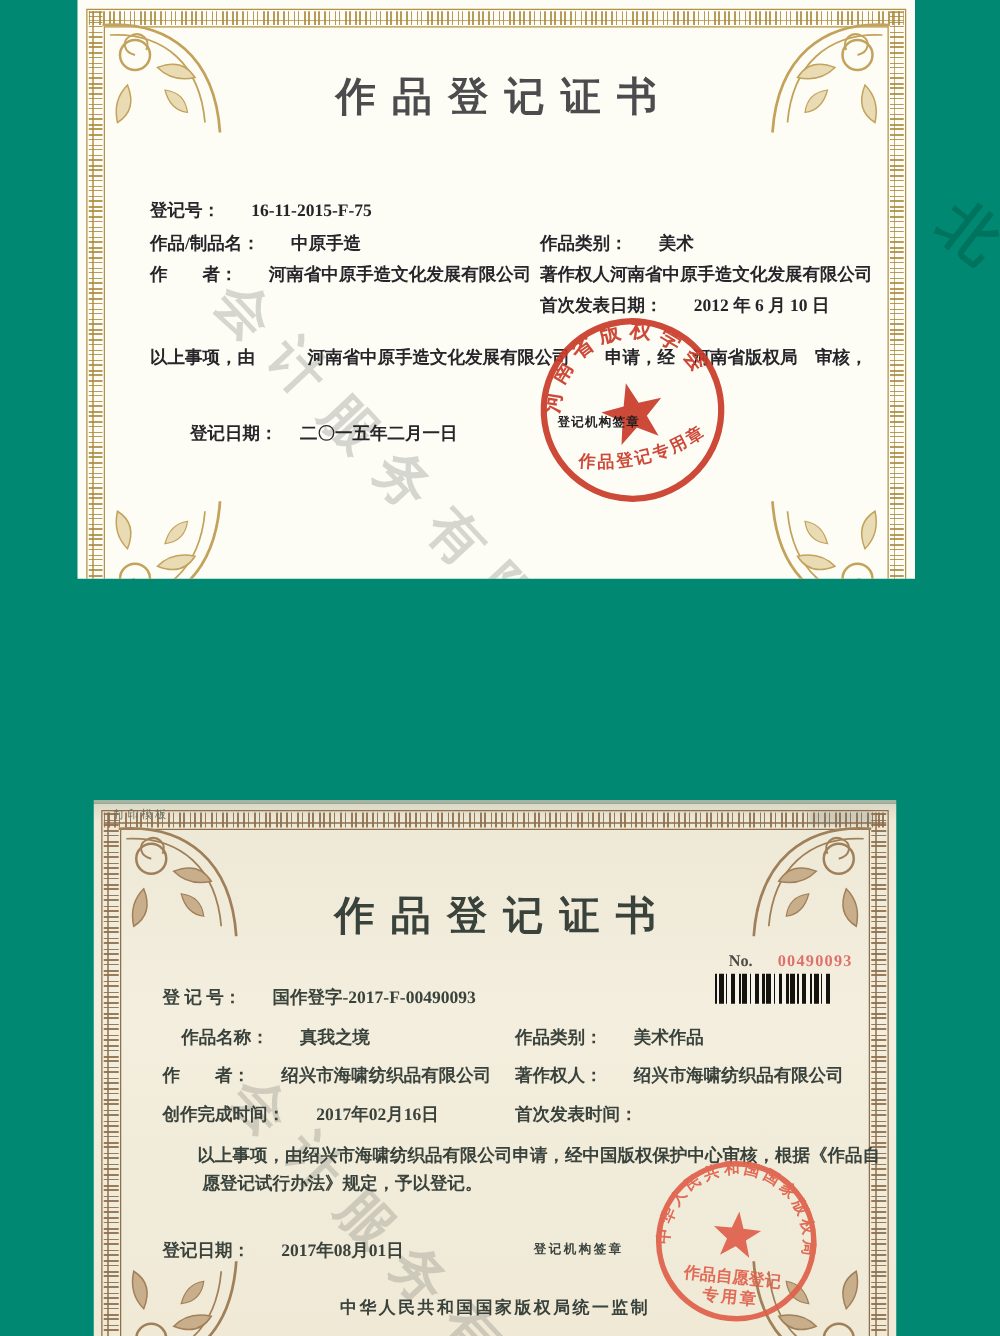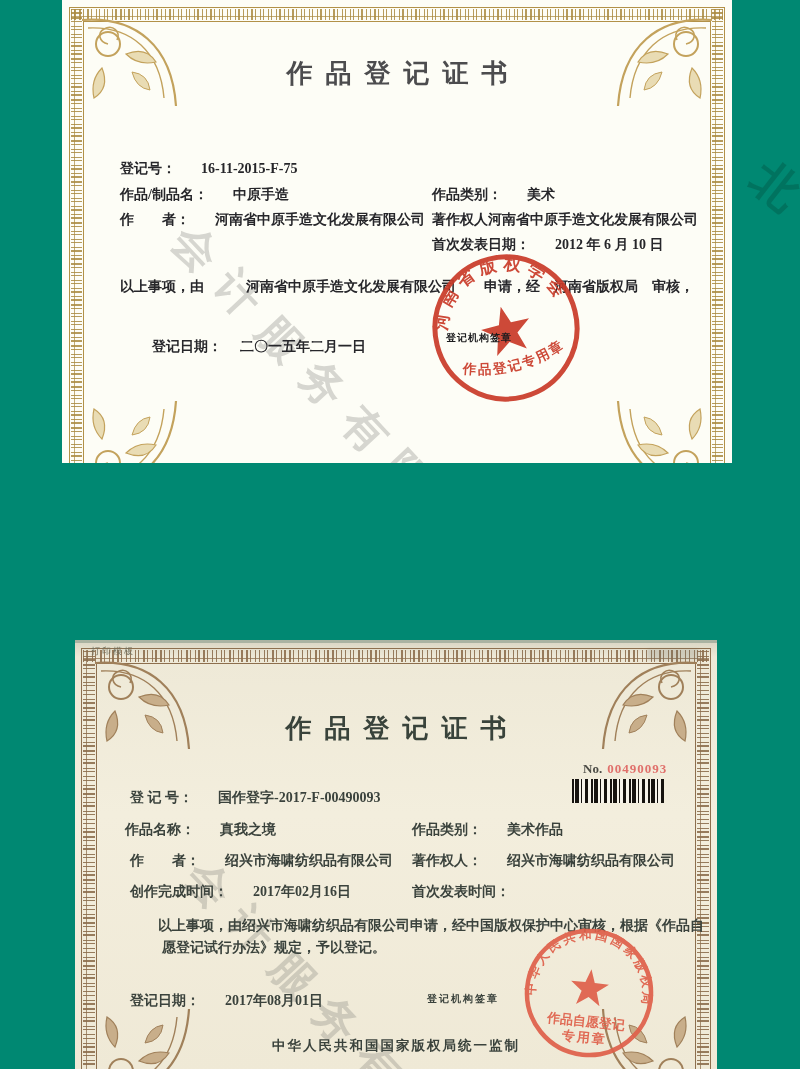--- a/index.html
+++ b/index.html
@@ -51,41 +51,41 @@
   .corner{position:absolute;width:108px;height:108px;}
   .corner.tl{left:12px;top:14px;}
   .corner.tr{right:12px;top:14px;transform:scaleX(-1);}
   .corner.bl{left:12px;top:385px;transform:scaleY(-1);}
   .corner.br{right:12px;top:385px;transform:scale(-1,-1);}
   .cert2 .corner.bl{top:350px;}
   .cert2 .corner.br{top:350px;}
   
   .title{
     position:absolute;left:0;right:0;text-align:center;
-    font-weight:bold;font-size:26px;letter-spacing:13px;text-indent:13px;
+    font-weight:bold;font-size:32px;letter-spacing:13px;text-indent:13px;
   }
   .cert1 .title{top:56px;color:#4c4c4e;}
   .cert2 .title{top:68px;color:#39433b;}
   .row{position:absolute;font-size:14px;font-weight:bold;white-space:nowrap;}
   .row .val{margin-left:25px;font-weight:bold;}
   .stmt{position:absolute;font-size:14px;font-weight:bold;line-height:22px;white-space:nowrap;}
   .wm{
     position:absolute;font-size:44px;font-weight:bold;letter-spacing:18px;
     color:rgba(125,125,118,.30);transform:rotate(47deg);transform-origin:0 0;
     white-space:nowrap;pointer-events:none;
   }
   .bg-mark{
     position:absolute;left:752px;top:155px;font-size:46px;font-weight:bold;
     color:rgba(0,98,80,.55);transform:rotate(38deg);
   }
   .corner-note{position:absolute;left:16px;top:2px;font-size:9px;color:#70705f;letter-spacing:2px;}
   .faint-mark{position:absolute;left:572px;top:6px;width:52px;height:11px;
     background:rgba(110,110,100,.22);filter:blur(1.5px);border-radius:2px;}
   .serial{position:absolute;left:508px;top:118px;font-size:13px;font-weight:bold;color:#4c4c46;}
-  .serial .num{color:#e0706b;margin-left:5px;letter-spacing:1px;}
+  .serial .num{color:#e0706b;margin-left:20px;letter-spacing:1px;}
   .barcode{
     position:absolute;left:497px;top:136px;width:92px;height:24px;background-color:#f6f3ea;
     background-image:repeating-linear-gradient(90deg,#16130f 0 2px,transparent 2px 3px,#16130f 3px 7px,transparent 7px 9px,#16130f 9px 10px,transparent 10px 13px,#16130f 13px 16px,transparent 16px 19px);
   }
   .stamp{position:absolute;opacity:.92;}
   .stamp1{left:366px;top:250px;width:156px;height:156px;transform:rotate(-14deg);}
   .stamp2{left:446px;top:282px;width:136px;height:136px;transform:rotate(6deg);}
   .seal-caption{position:absolute;font-size:10px;font-weight:bold;z-index:5;}
   .cert1 .seal-caption{left:384px;top:331px;color:#1c1c1e;letter-spacing:1px;}
   .cert2 .seal-caption{left:352px;top:349px;color:#3a423c;letter-spacing:2px;}
@@ -218,21 +218,21 @@
   <div class="title">作品登记证书</div>
 
   <div class="serial">
     <span>No.</span><span class="num">00490093</span>
   </div>
   <div class="barcode"></div>
 
   <div class="row" style="left:55px;top:146px;text-align:center;">
     <span>登 记 号：</span><span class="val">国作登字-2017-F-00490093</span>
   </div>
-  <div class="row" style="left:50px;top:178px;text-align:center;">
+  <div class="row" style="left:70px;top:178px;text-align:center;">
     <span>作品名称：</span><span class="val">真我之境</span>
   </div>
   <div class="row" style="left:337px;top:178px;">
     <span>作品类别：</span><span class="val">美术作品</span>
   </div>
   <div class="row" style="left:337px;top:209px;">
     <span>著作权人：</span><span class="val">绍兴市海啸纺织品有限公司</span>
   </div>
   <div class="row" style="left:55px;top:209px;">
     <span>作　　者：</span><span class="val">绍兴市海啸纺织品有限公司</span>

